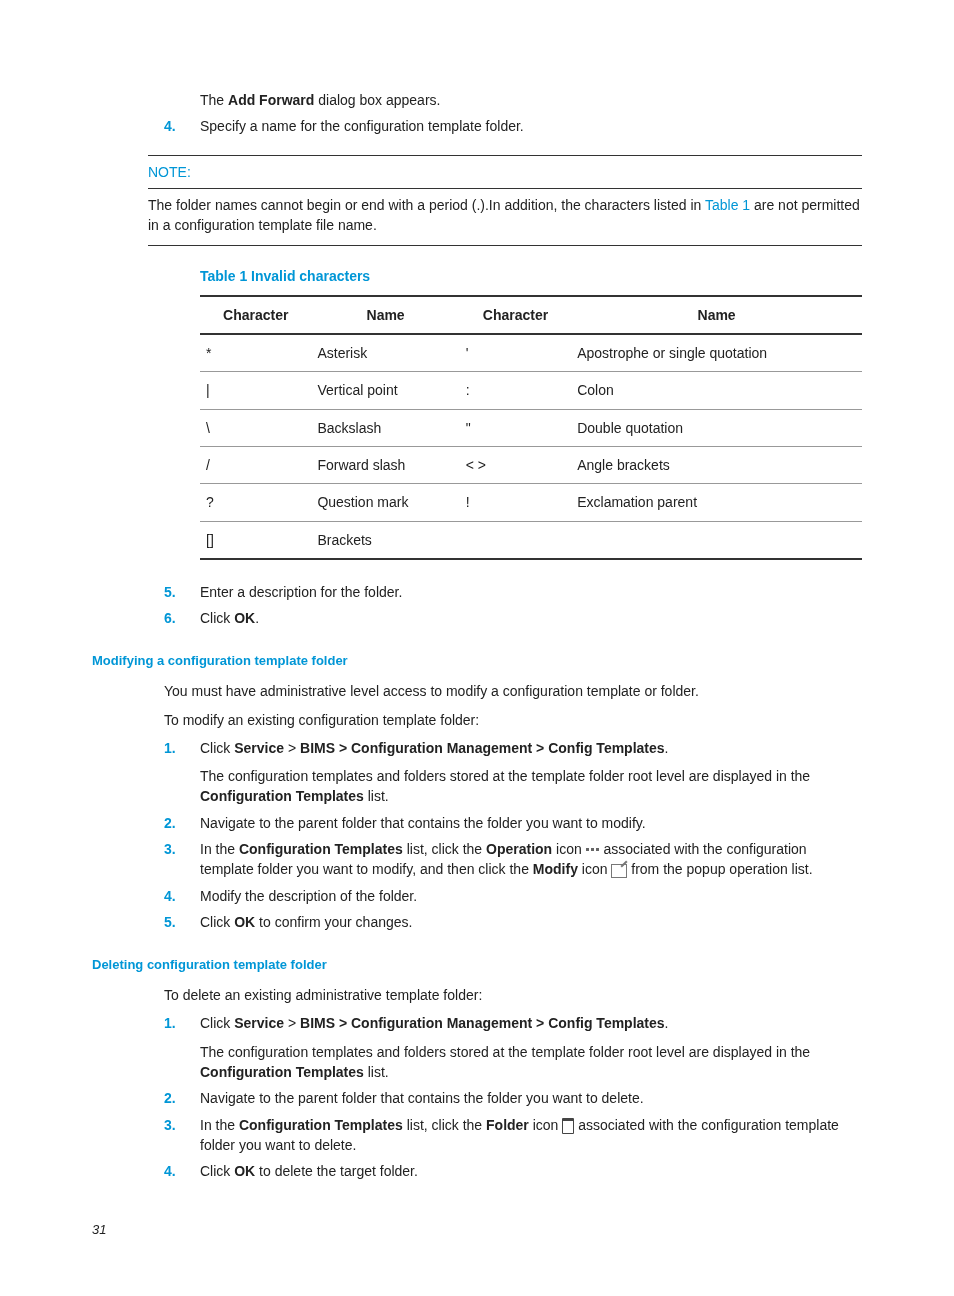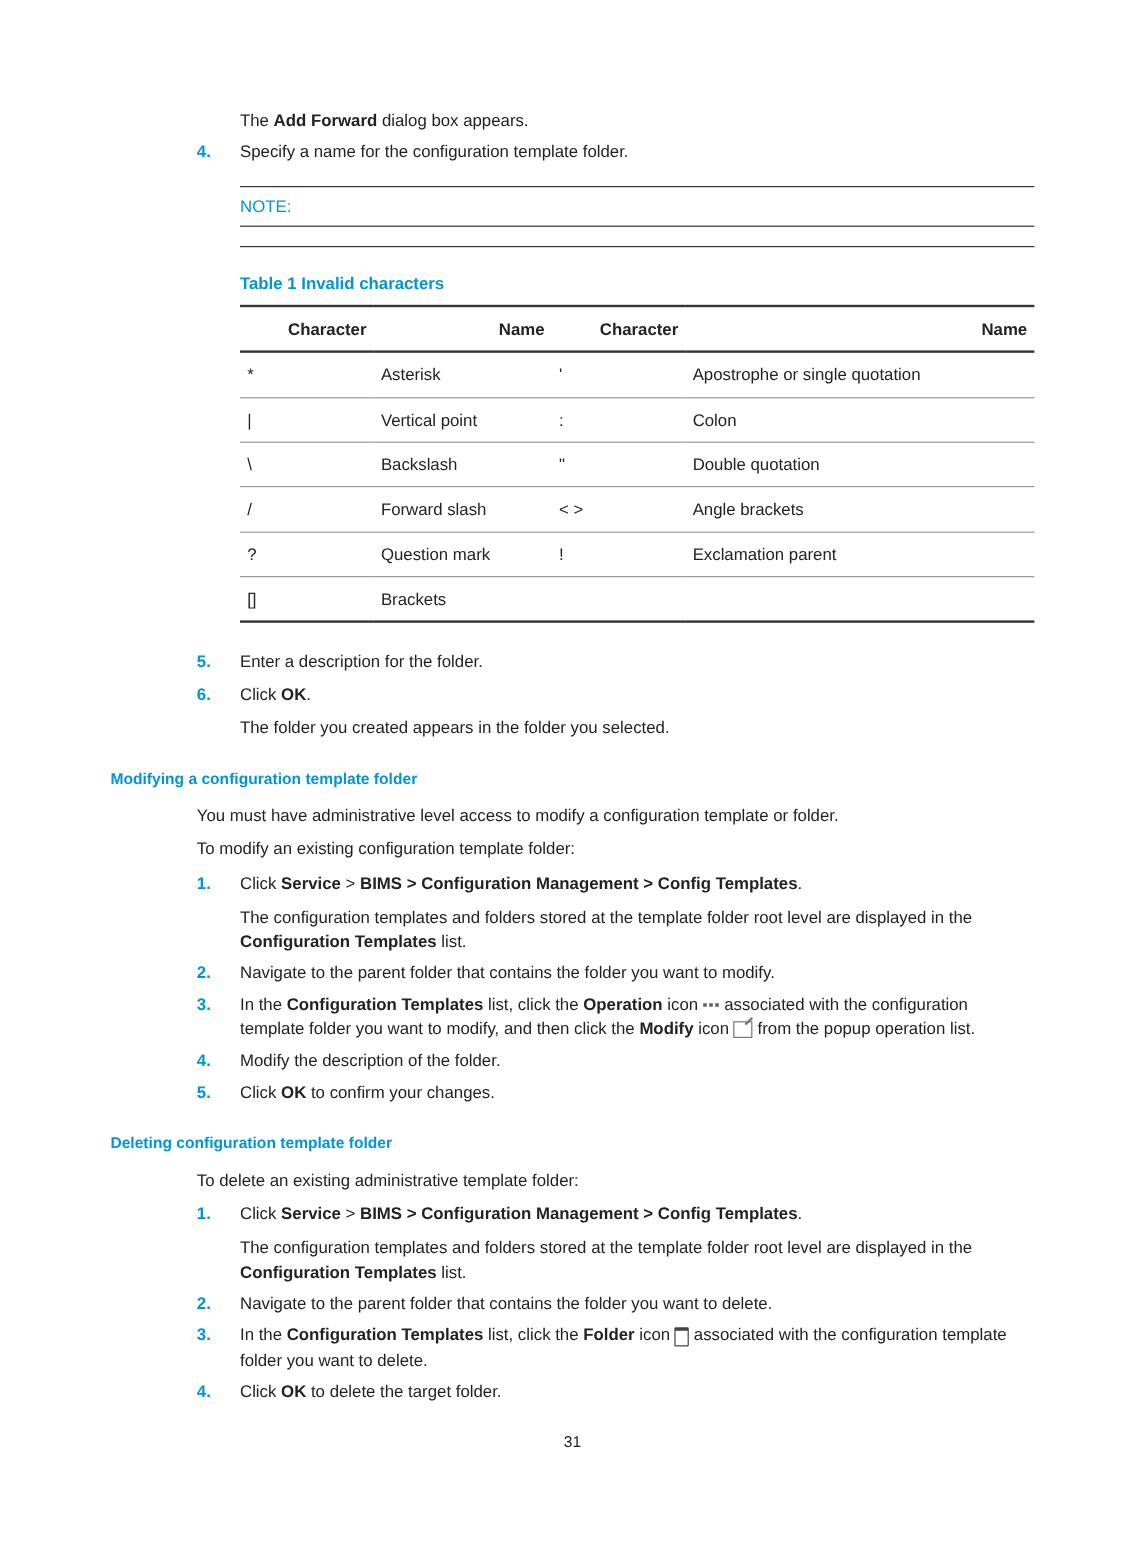--- a/index.html
+++ b/index.html
@@ -18,21 +18,21 @@
   .step-num {
     color: #0096d6;
     font-weight: bold;
     width: 36px;
     flex-shrink: 0;
     text-align: left;
   }
   .step-body { flex: 1; }
   .step-body .follow { margin-top: 8px; }
   .note-wrap {
-    margin-left: 108px;
+    margin-left: 56px;
     margin-top: 18px;
     border-top: 1px solid #333;
     border-bottom: 1px solid #333;
     padding-bottom: 10px;
   }
   .note-title {
     color: #0096d6;
     font-weight: normal;
     border-bottom: 1px solid #333;
     display: block;
@@ -45,21 +45,21 @@
     color: #0096d6;
     font-weight: bold;
     margin: 20px 0 8px 108px;
   }
   table.chars {
     border-collapse: collapse;
     margin-left: 108px;
     width: calc(100% - 108px);
   }
   table.chars th {
-    text-align: right;
+    text-align: center;
     font-weight: bold;
     border-top: 2px solid #333;
     border-bottom: 2px solid #333;
     padding: 8px 6px;
   }
   table.chars td {
     border-bottom: 1px solid #999;
     padding: 8px 6px;
     vertical-align: top;
   }
@@ -102,39 +102,42 @@
   .trash-icon {
     display: inline-block;
     width: 10px; height: 12px;
     vertical-align: middle;
     border: 1px solid #444;
     border-top: 3px solid #444;
     border-radius: 1px;
     position: relative;
   }
   .page-num {
-    text-align: center;
-    margin-top: 24px;
+    margin-top: 40px;
     font-size: 13px;
+    font-style: italic;
   }
 </style>
 </head>
 <body>
 
 <div class="indent-block">
   <span>The </span><span class="bold">Add Forward</span><span> dialog box appears.</span>
 </div>
 
 <div class="step-row">
   <div class="step-num">4.</div>
   <div class="step-body">Specify a name for the configuration template folder.</div>
 </div>
 
 <div class="note-wrap">
   <span class="note-title">NOTE:</span>
+  <div class="note-body">
+    <span>The folder names cannot begin or end with a period (.).In addition, the characters listed in </span><span class="blue-link">Table 1</span><span> are not permitted in a configuration template file name.</span>
+  </div>
 </div>
 
 <div class="table-caption">Table 1 Invalid characters</div>
 
 <table class="chars">
   <thead>
     <tr>
       <th>Character</th>
       <th>Name</th>
       <th>Character</th>
@@ -183,21 +186,20 @@
 
 <div class="step-row" style="margin-top:22px">
   <div class="step-num">5.</div>
   <div class="step-body">Enter a description for the folder.</div>
 </div>
 
 <div class="step-row">
   <div class="step-num">6.</div>
   <div class="step-body">
     <span>Click </span><span class="bold">OK</span><span>.</span>
-    <div class="follow">The folder you created appears in the folder you selected.</div>
   </div>
 </div>
 
 <div class="section-h">Modifying a configuration template folder</div>
 <div class="para">You must have administrative level access to modify a configuration template or folder.</div>
 <div class="para">To modify an existing configuration template folder:</div>
 
 <div class="step-row">
   <div class="step-num">1.</div>
   <div class="step-body">

